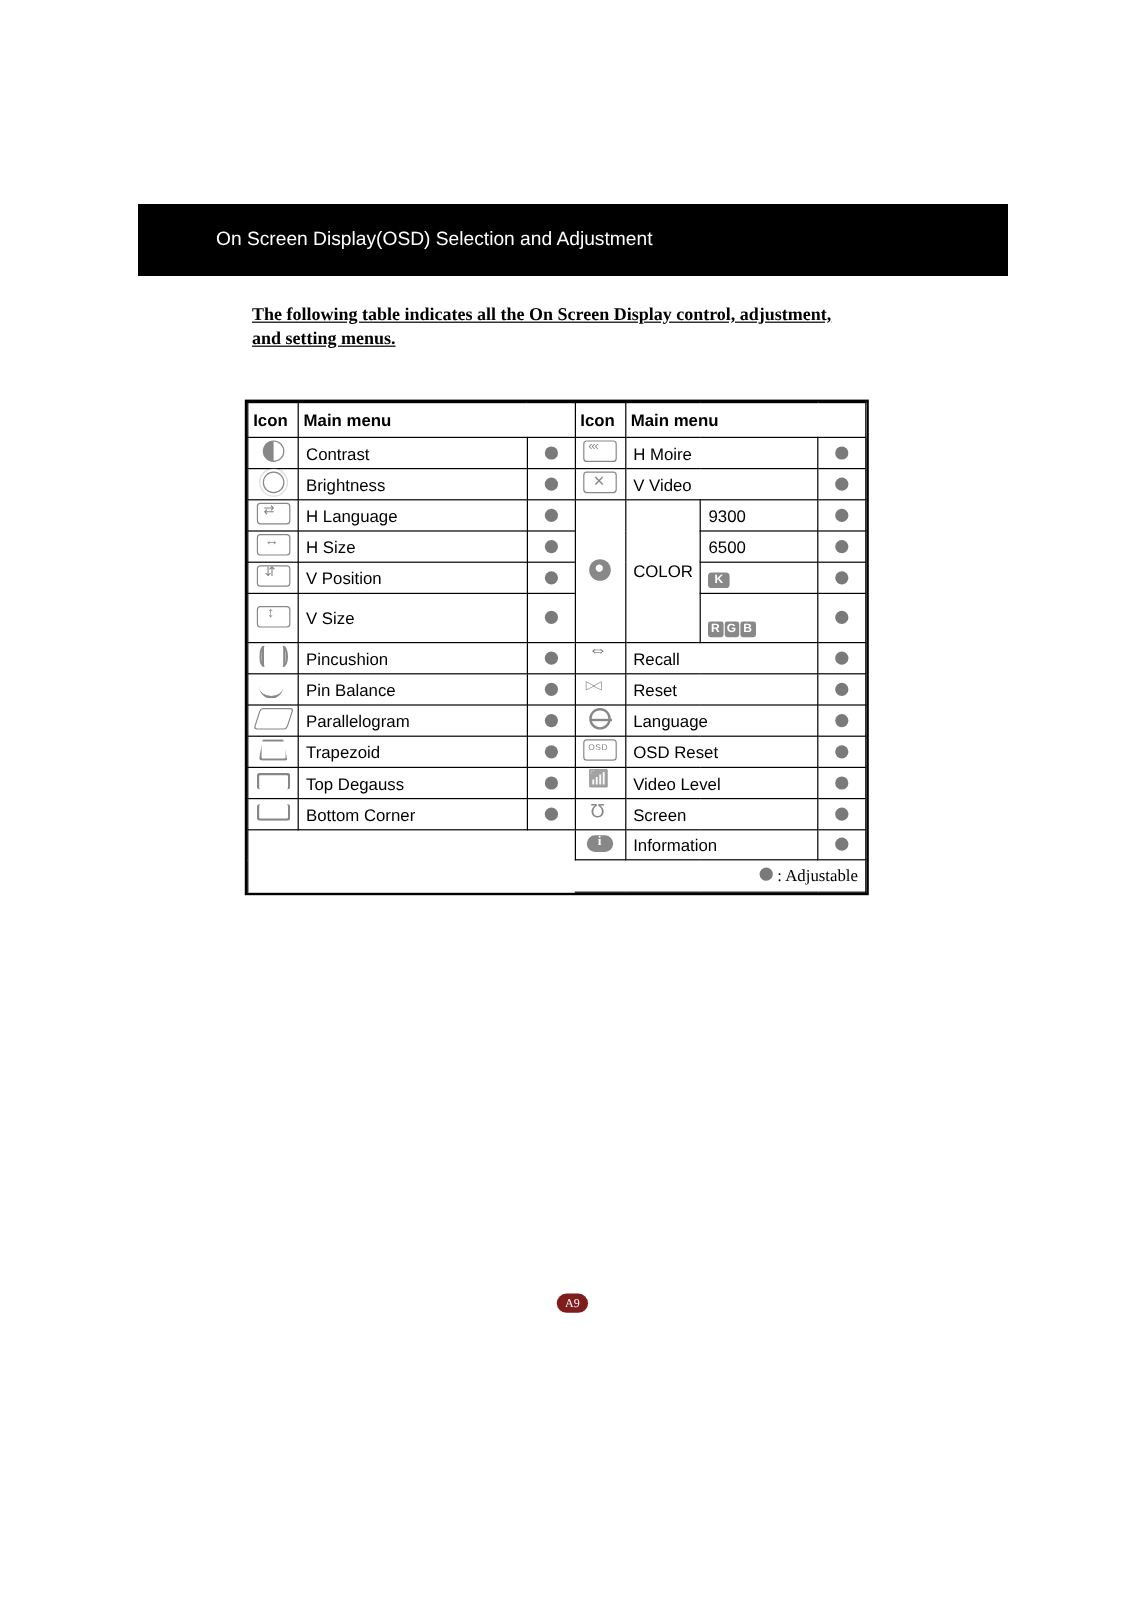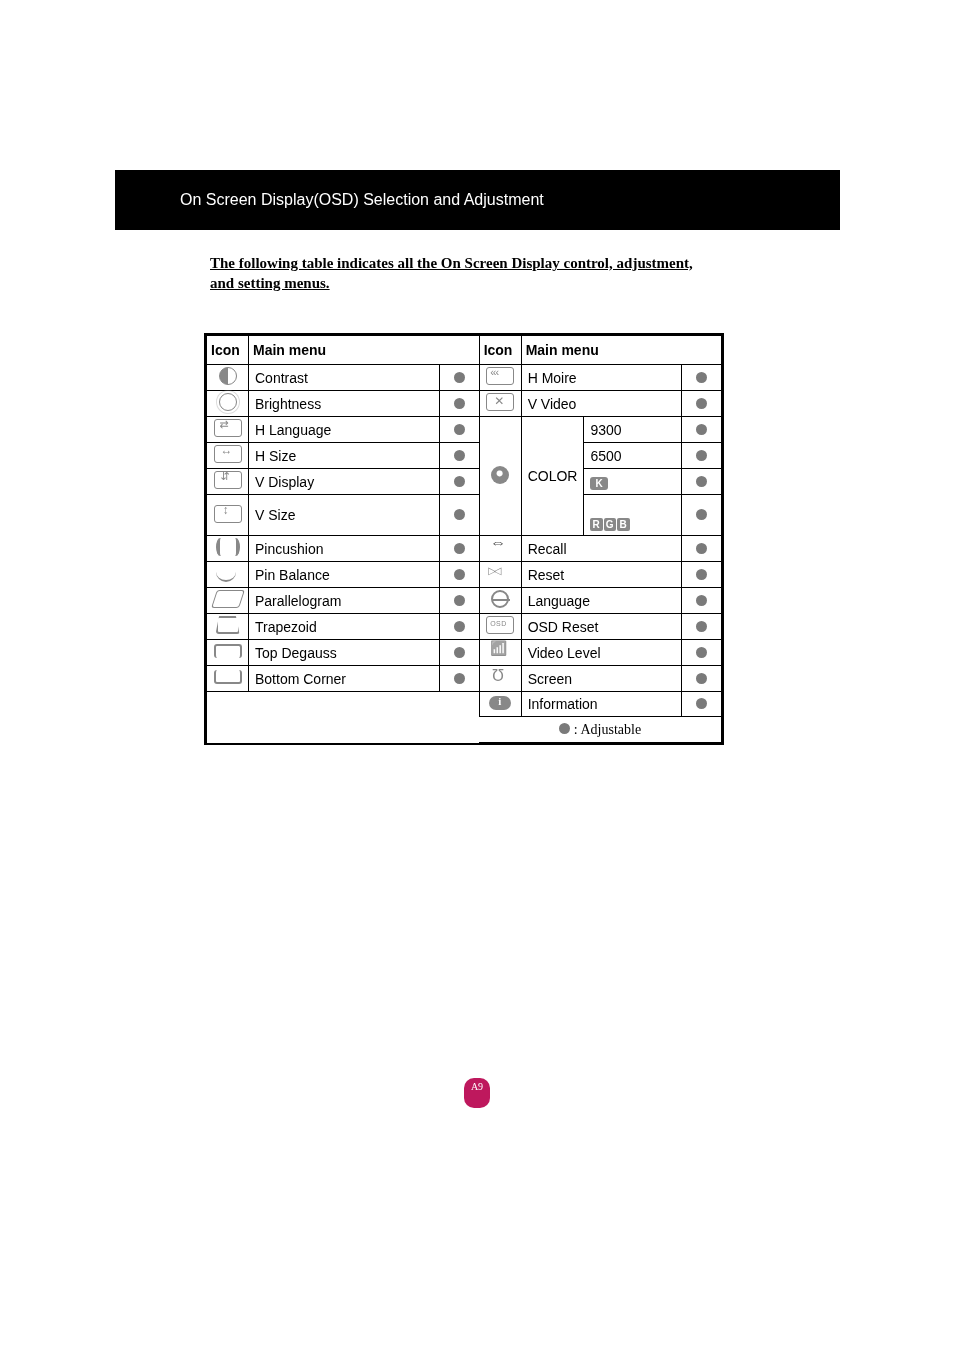--- a/index.html
+++ b/index.html
@@ -120,33 +120,33 @@
   .glyph.info::after{content:"i"; color:#fff; font-weight:bold; font-size:11px; position:absolute; top:-1px; left:9px; font-family:serif;}
   .badge-k {
     display:inline-block; background:#888; color:#fff; font-size:10px;
     padding:1px 5px; border-radius:3px; font-weight:bold;
   }
   .badge-rgb {
     display:inline-block; font-size:10px; font-weight:bold; letter-spacing:1px;margin-top:19px;
   }
   .badge-rgb span { display:inline-block; background:#888; color:#fff; padding:1px 2px; margin-right:1px; border-radius:2px;}
   .legend-row td {
-    text-align: center;
+    text-align: right;
     padding: 14px 0 22px 0;
     border-top: 1px solid #000;
   }
   .legend-text { font-family: Georgia, 'Times New Roman', serif; font-size:14px; }
   .page-no {
     position: absolute;
     left: 50%;
     top: 1078px;
     transform: translateX(-50%);
     width: 26px;
-    height: 30px;
-    background: #be185d;
+    height: 16px;
+    background: #7f1d1d;
     border-radius: 10px;
     color: #fff;
     font-size: 10px;
     text-align: center;
     line-height: 18px;
     font-family: Georgia, serif;
   }
   .noborder-right { border-right: none !important; }
 </style>
 </head>
@@ -199,21 +199,21 @@
   <tr>
     <td class="icon-cell"><span class="glyph hsize"></span></td>
     <td>H Size</td>
     <td class="dot-cell"><span class="dot"></span></td>
     <td>6500</td>
     <td class="dot-cell"><span class="dot"></span></td>
   </tr>
 
   <tr>
     <td class="icon-cell"><span class="glyph vpos"></span></td>
-    <td>V Display</td>
+    <td>V Position</td>
     <td class="dot-cell"><span class="dot"></span></td>
     <td><span class="badge-k">K</span></td>
     <td class="dot-cell"><span class="dot"></span></td>
   </tr>
 
   <tr>
     <td class="icon-cell"><span class="glyph vsize"></span></td>
     <td>V Size</td>
     <td class="dot-cell"><span class="dot"></span></td>
     <td><span class="badge-rgb"><span>R</span><span>G</span><span>B</span></span></td>

